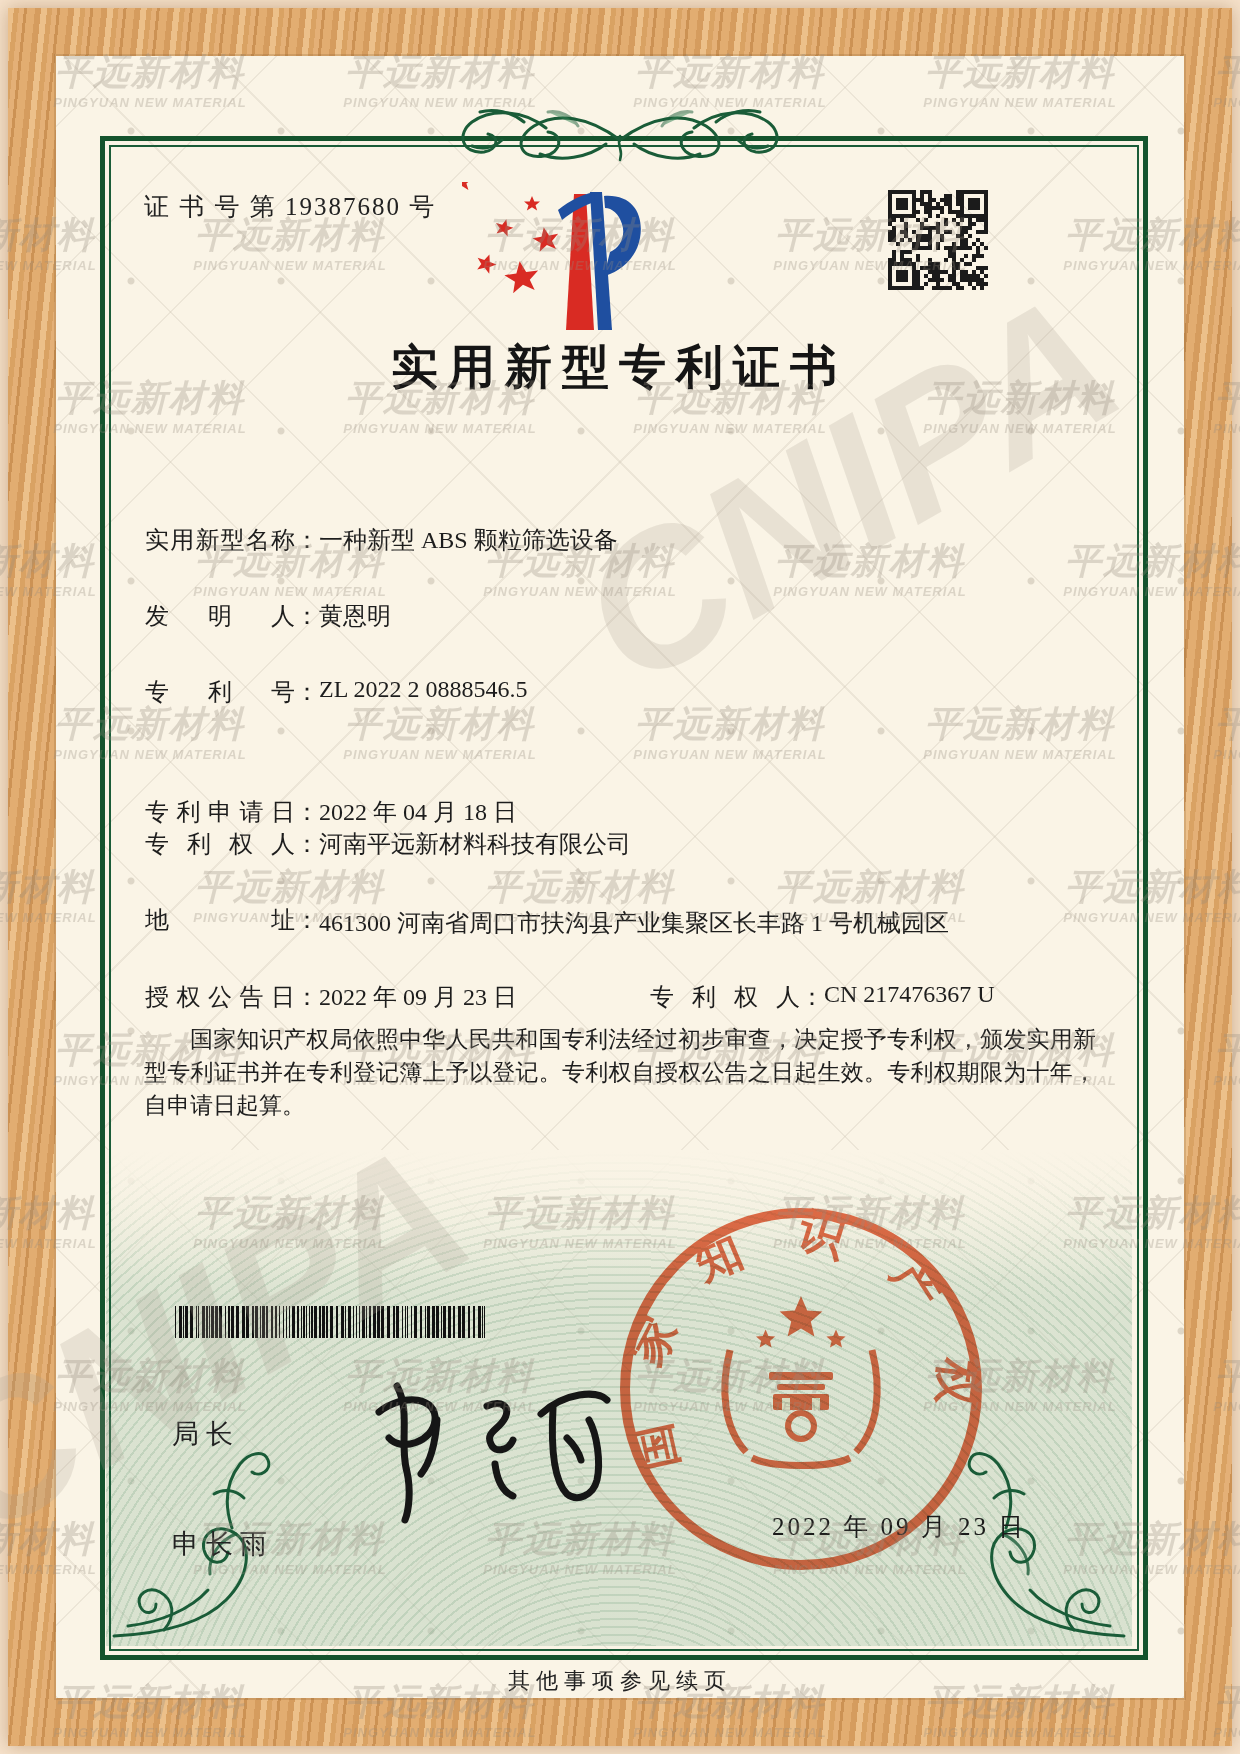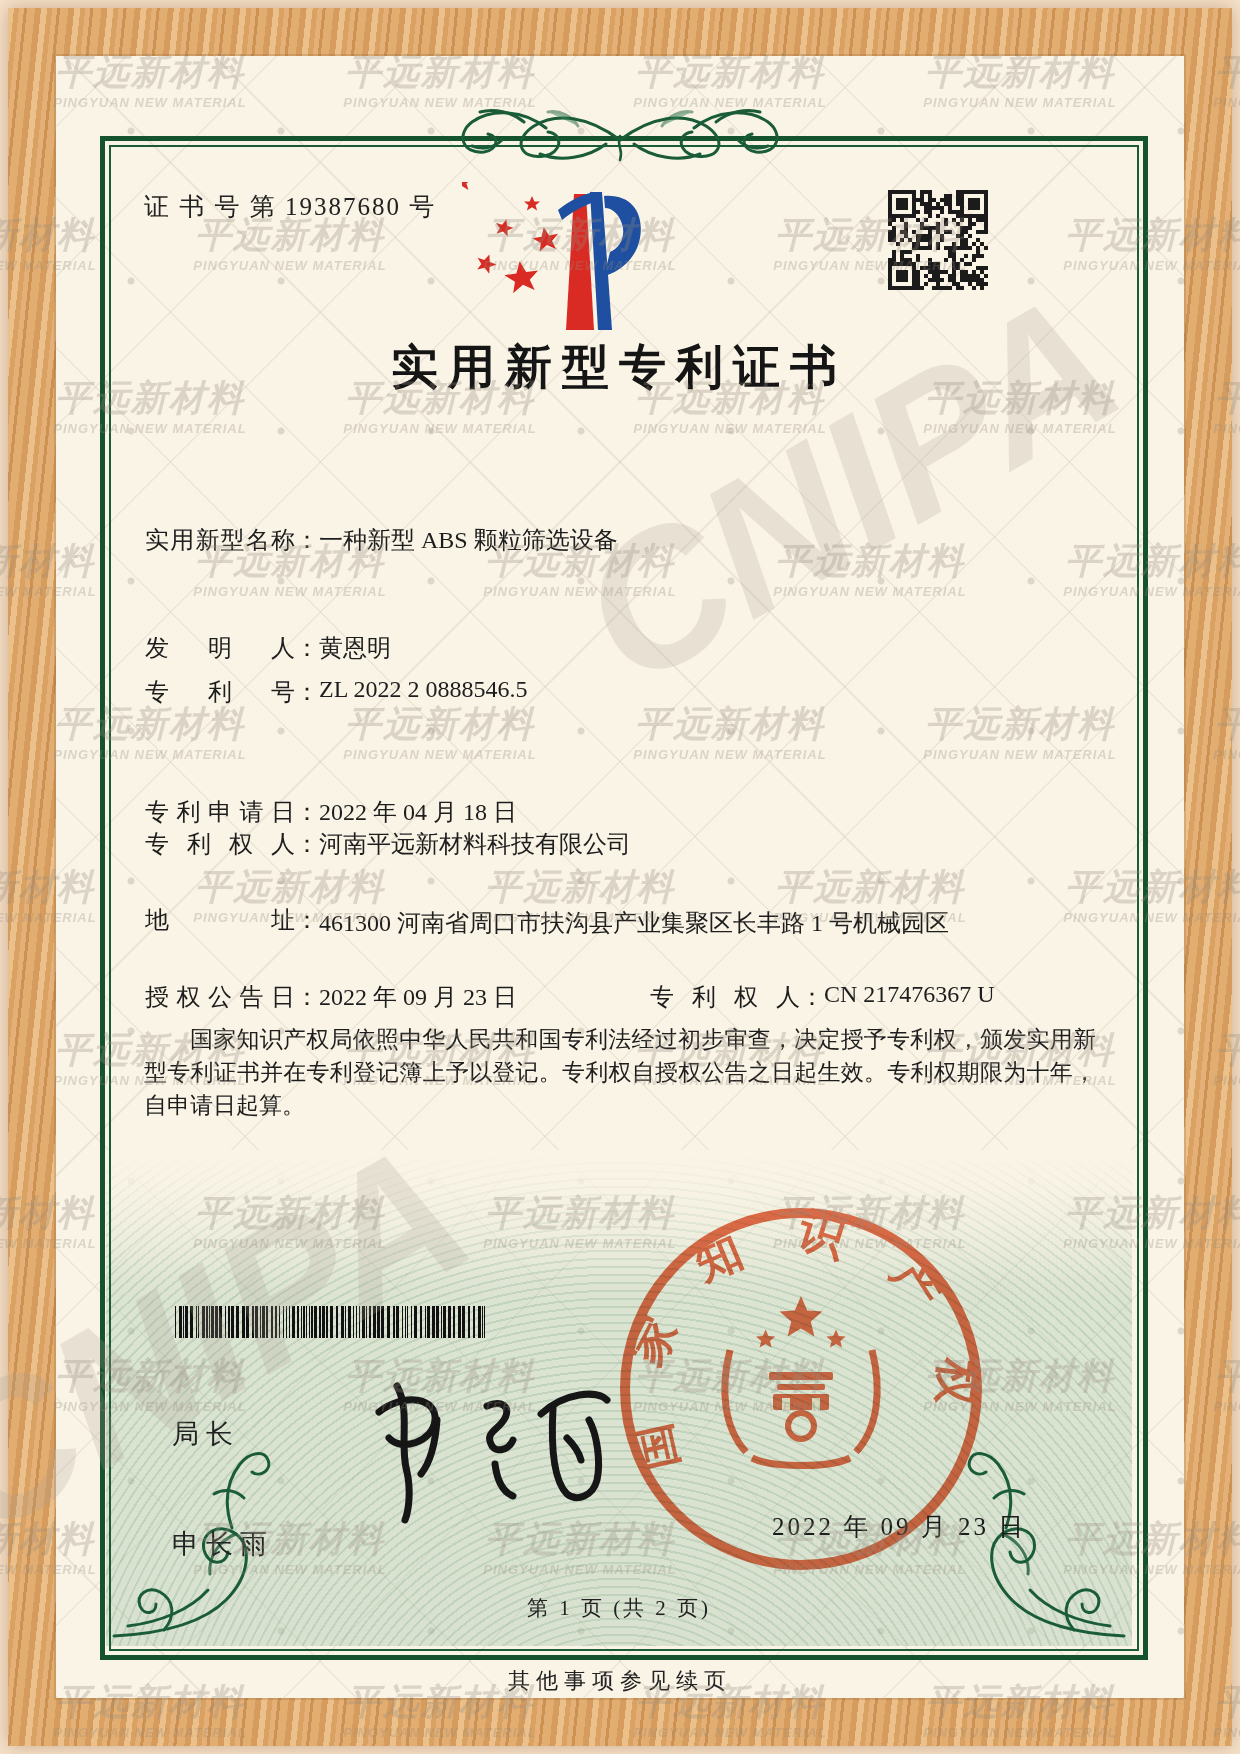--- a/index.html
+++ b/index.html
@@ -34,21 +34,21 @@
   .orn{position:absolute;z-index:5;}
   .orn svg{display:block;}
 
   
   .abs{position:absolute;z-index:6;}
   .cert-no{left:144px;top:190px;font-size:25px;color:#222;letter-spacing:2px;}
   .title{left:100px;top:336px;width:1038px;text-align:center;font-size:47px;font-weight:700;color:#151515;letter-spacing:10px;}
 
   .fields{left:145px;top:0;width:950px;height:0;}
   .frow{position:absolute;white-space:nowrap;font-size:24px;color:#1d1d1d;}
-  .frow:nth-child(1){top:524px}.frow:nth-child(2){top:632px}.frow:nth-child(3){top:676px}
+  .frow:nth-child(1){top:524px}.frow:nth-child(2){top:600px}.frow:nth-child(3){top:676px}
   .frow:nth-child(4){top:796px}.frow:nth-child(5){top:828px}
   .frow:nth-child(6){top:904px;white-space:normal;display:flex;}
   .frow:nth-child(7){top:981px}
   .flabel{display:inline-block;width:150px;text-align:justify;text-align-last:justify;vertical-align:top;}
   .fcolon{display:inline-block;vertical-align:top;}
   .fvalue{display:inline-block;vertical-align:top;}
   .frow:nth-child(6) .fvalue{max-width:758px;line-height:38px;white-space:normal;}
   .pair2{position:absolute;left:505px;top:0;white-space:nowrap;}
 
   .paras{left:144px;top:1023px;width:952px;font-size:23px;line-height:33px;color:#1d1d1d;text-align:justify;}
@@ -1003,21 +1003,20 @@
         <rect x="200" y="198" width="8" height="12" fill="#faf4e6"></rect>
         <circle cx="189" cy="226" r="13" fill="none" stroke="#e4603a" stroke-width="6"></circle>
         <path d="M118 150 C108 190 112 228 134 252" fill="none" stroke="#e4603a" stroke-width="7"></path>
         <path d="M260 150 C270 190 266 228 244 252" fill="none" stroke="#e4603a" stroke-width="7"></path>
         <path d="M140 258 C160 268 218 268 238 258" fill="none" stroke="#e4603a" stroke-width="7"></path>
       </g>
     </svg>
   </div>
   <div class="abs sealdate">2022 年 09 月 23 日</div>
 
-  <div class="abs pageno">第 1 页 (共 2 页)</div>
   <div class="abs footnote">其他事项参见续页</div>
 
   <div class="wmbig" style="left:560px;top:380px;">CNIPA</div>
   <div class="wmbig" style="left:-90px;top:1230px;">CNIPA</div>
   <div class="wmlayer" id="wmlayer">
       <div class="wmtile" style="left: 10px; top: 48px;">
         <div class="c">平远新材料</div>
         <div class="e">PINGYUAN NEW MATERIAL</div>
       </div>
       <div class="wmtile" style="left: 300px; top: 48px;">

